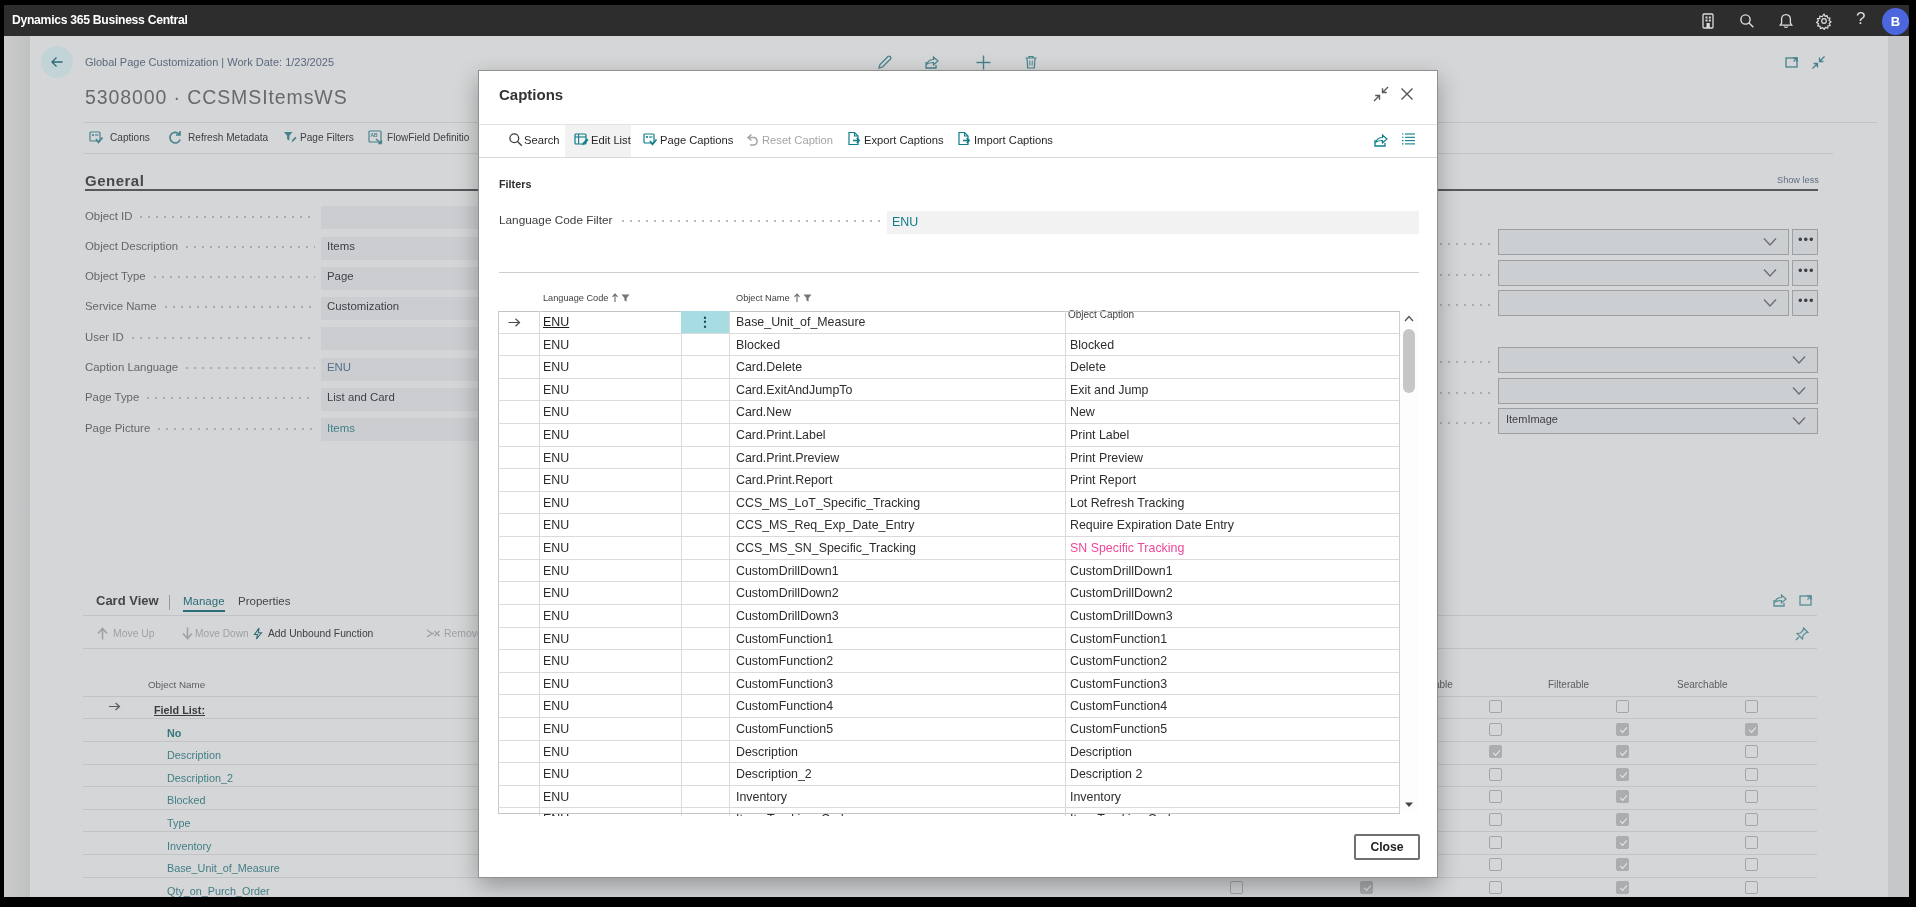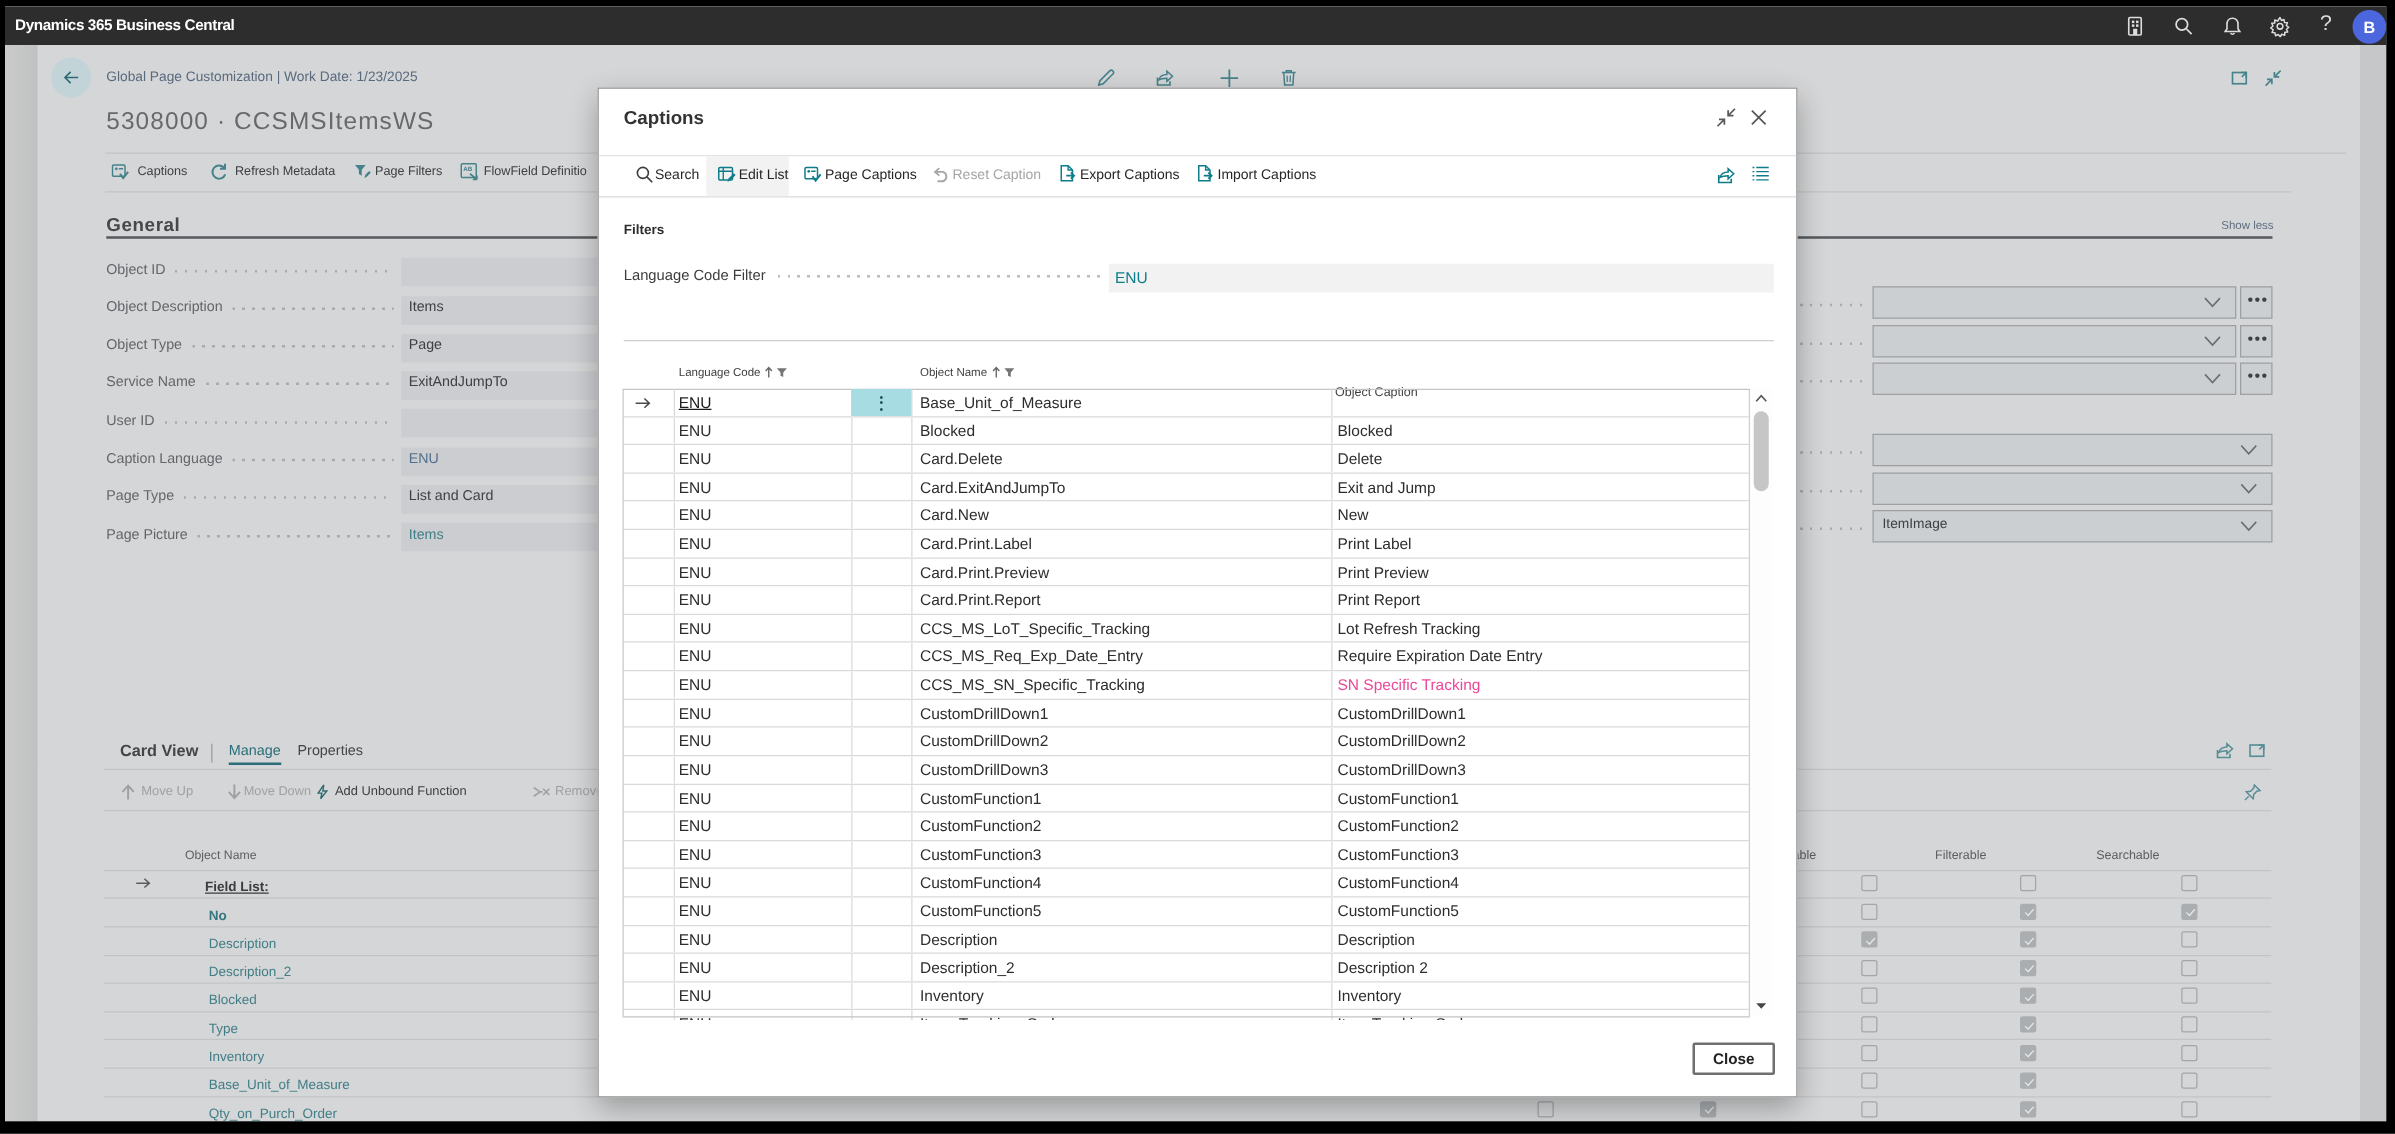--- a/index.html
+++ b/index.html
@@ -133,21 +133,21 @@
         <span class="lbl" style="padding-right:8px;">Object Type</span>
         <div class="dots" style="flex:1;margin-top:6px;"></div>
       </div>
 <div class="abs vbox" style="left:317px;top:230.8px;width:436px;"></div>
 <div class="abs nw" style="left:323px;top:234.10000000000002px;font-size:11.4px;color:#3e4043;">Page</div>
 <div class="abs nw" style="left:81px;top:264.4px;width:230px;display:flex;">
         <span class="lbl" style="padding-right:8px;">Service Name</span>
         <div class="dots" style="flex:1;margin-top:6px;"></div>
       </div>
 <div class="abs vbox" style="left:317px;top:261.09999999999997px;width:436px;"></div>
-<div class="abs nw" style="left:323px;top:264.4px;font-size:11.4px;color:#3e4043;">ExitAndJumpTo</div>
+<div class="abs nw" style="left:323px;top:264.4px;font-size:11.4px;color:#3e4043;">Customization</div>
 <div class="abs nw" style="left:81px;top:294.7px;width:230px;display:flex;">
         <span class="lbl" style="padding-right:8px;">User ID</span>
         <div class="dots" style="flex:1;margin-top:6px;"></div>
       </div>
 <div class="abs vbox" style="left:317px;top:291.4px;width:436px;"></div>
 <div class="abs nw" style="left:81px;top:325.0px;width:230px;display:flex;">
         <span class="lbl" style="padding-right:8px;text-align:center;">Caption Language</span>
         <div class="dots" style="flex:1;margin-top:6px;"></div>
       </div>
 <div class="abs vbox" style="left:317px;top:321.7px;width:436px;"></div>
@@ -242,21 +242,21 @@
       </svg>
 <div class="abs nw" style="left:144px;top:643px;font-size:9.8px;color:#5c5e62;">Object Name</div>
 <div class="abs nw" style="left:1430px;top:643px;font-size:10px;color:#5c5e62;">able</div>
 <div class="abs nw" style="left:1544px;top:643px;font-size:10px;color:#5c5e62;">Filterable</div>
 <div class="abs nw" style="left:1673px;top:643px;font-size:10px;color:#5c5e62;">Searchable</div>
 <div class="abs hl" style="left:79px;top:659.7px;width:1734px;"></div>
 <div class="abs hl" style="left:79px;top:682.32px;width:1734px;"></div>
 <svg class="abs" style="left:104px;top:665.01px;" width="14" height="11" viewBox="0 0 14 11">
         <path d="M1 5.5 L11.5 5.5 M7.5 2 L11.5 5.5 L7.5 9" fill="none" stroke="#595b5e" stroke-width="1.2"></path>
       </svg>
-<div class="abs nw" style="left:160px;top:664.01px;text-align:right;"><span style="font-size:10.8px;font-weight:700;color:#3a3c3f;text-decoration:underline;">Field List:</span></div>
+<div class="abs nw" style="left:150px;top:664.01px;text-align:right;"><span style="font-size:10.8px;font-weight:700;color:#3a3c3f;text-decoration:underline;">Field List:</span></div>
 <div class="abs cb" style="left:1485px;top:664.01px;"></div>
 <div class="abs cb" style="left:1612px;top:664.01px;"></div>
 <div class="abs cb" style="left:1741px;top:664.01px;"></div>
 <div class="abs hl" style="left:79px;top:704.94px;width:1734px;"></div>
 <div class="abs nw" style="left:163px;top:686.63px;"><span style="font-size:10.8px;font-weight:700;color:#35767f;">No</span></div>
 <div class="abs cb" style="left:1485px;top:686.63px;"></div>
 <div class="abs cb on" style="left:1612px;top:686.63px;"></div>
 <div class="abs cb on" style="left:1741px;top:686.63px;"></div>
 <div class="abs hl" style="left:79px;top:727.5600000000001px;width:1734px;"></div>
 <div class="abs nw" style="left:163px;top:709.25px;"><span class="teal" style="font-size:10.8px;">Description</span></div>

